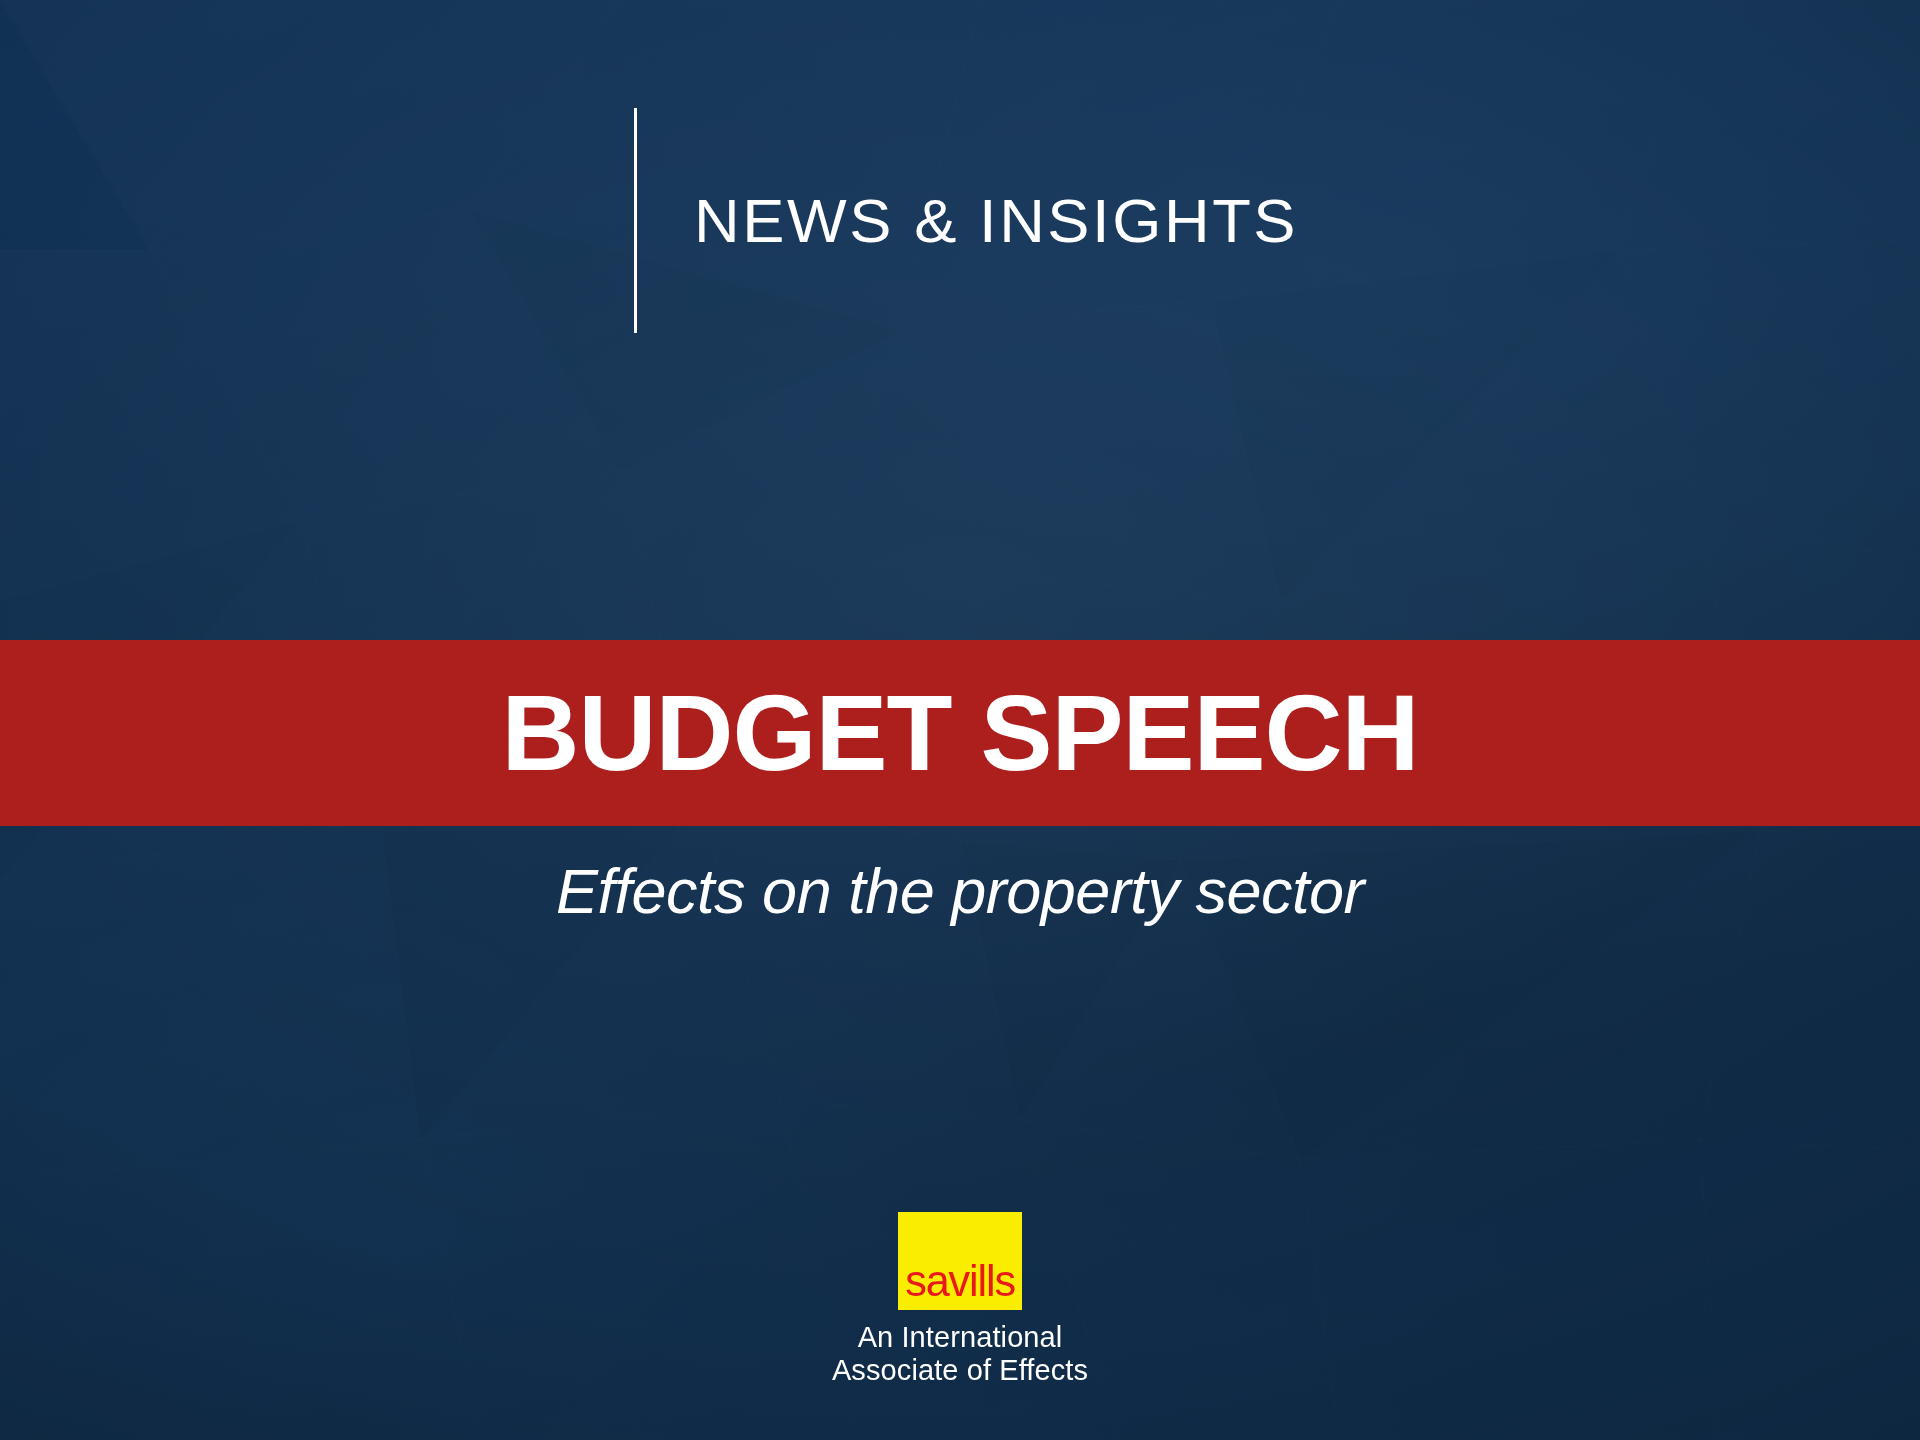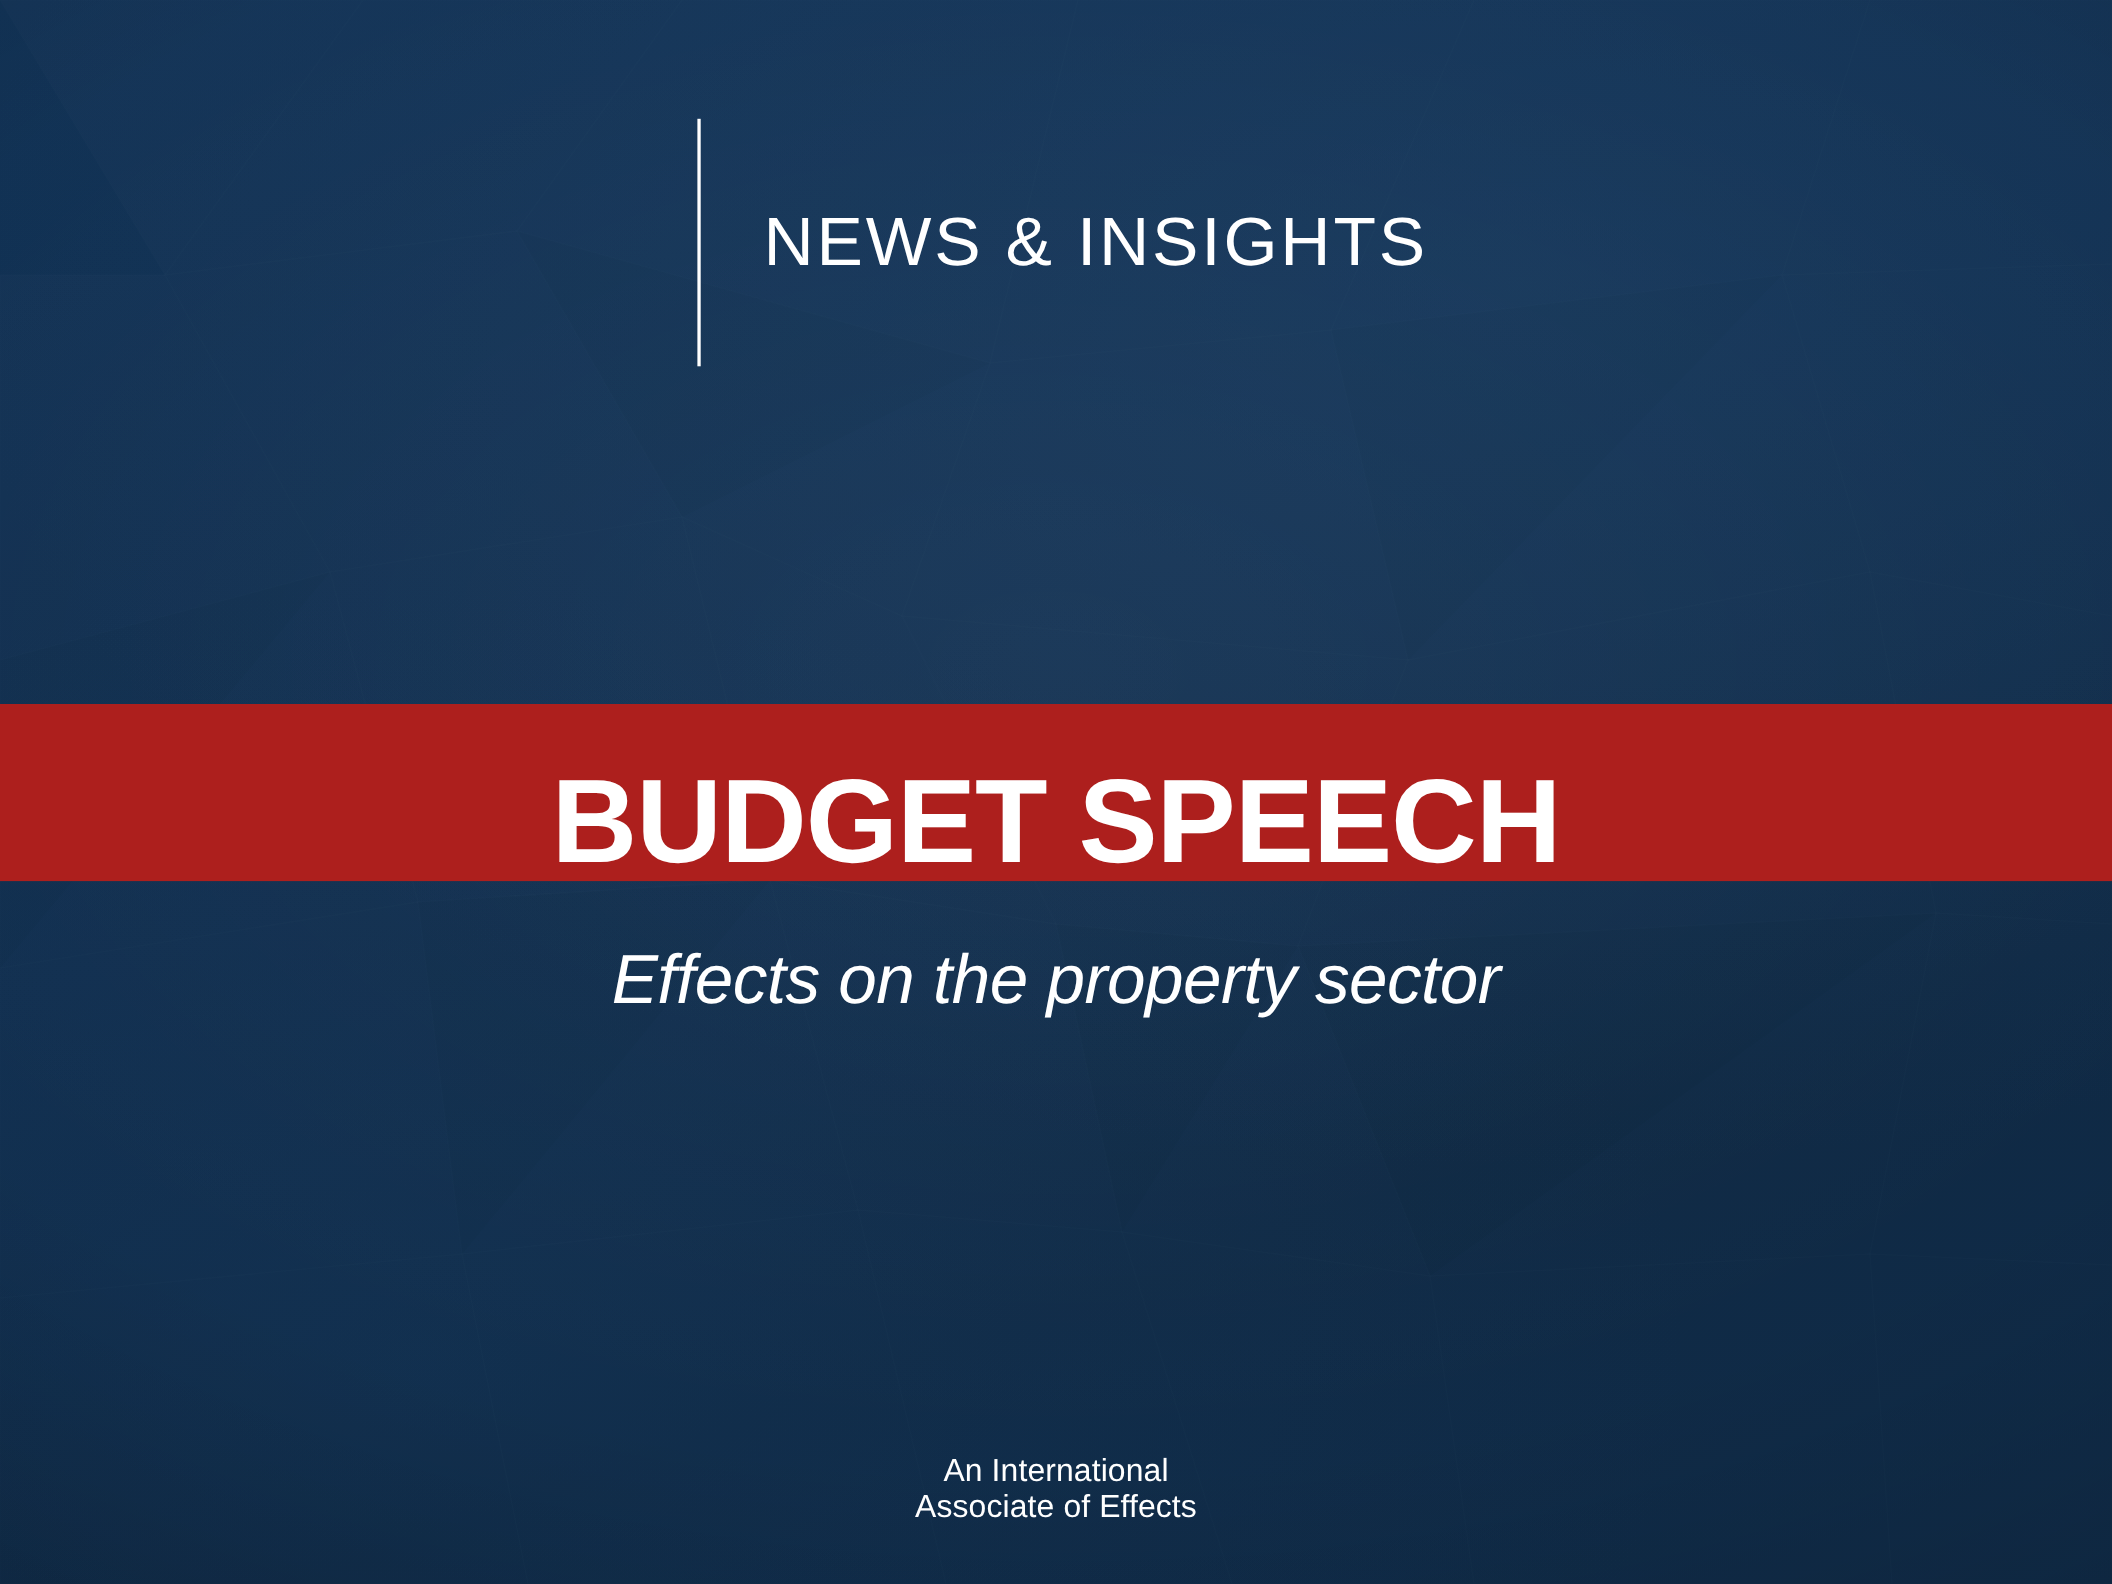--- a/index.html
+++ b/index.html
@@ -101,24 +101,24 @@
     transform:scaleX(1.02);
     transform-origin:left center;
   }
 
   
   .banner{
     position:absolute;
     left:0;
     width:1920px;
     top:640px;
-    height:161px;
+    height:186px;
     background:#ad1f1d;
     display:flex;
-    align-items:flex-end;
+    align-items:center;
     justify-content:center;
     z-index:5;
     box-shadow:0 0 0 0 rgba(0,0,0,0);
   }
 
   .banner-text{
     font-family:"Liberation Sans", sans-serif;
     font-size:108px;
     color:#ffffff;
     white-space:nowrap;
@@ -253,19 +253,22 @@
 
   <div class="banner">
     <div class="banner-text">
       <span class="banner-strong">BUDGET SPEECH</span>
     </div>
   </div>
 
   <div class="subtitle">Effects on the property sector</div>
 
   <div class="footer-logo">
+    <div class="savills-mark">
+      <span class="savills-word">savills</span>
+    </div>
     <div class="savills-caption">
       <span>An International</span>
       <span>Associate of Effects</span>
     </div>
   </div>
 
 </div>
 
 </body></html>

